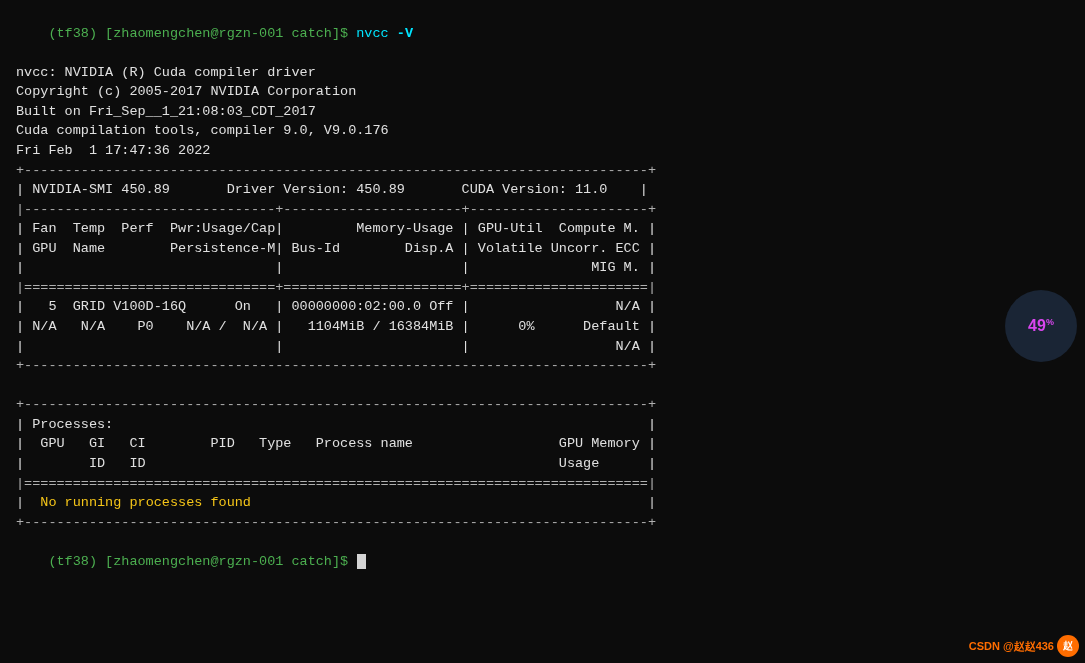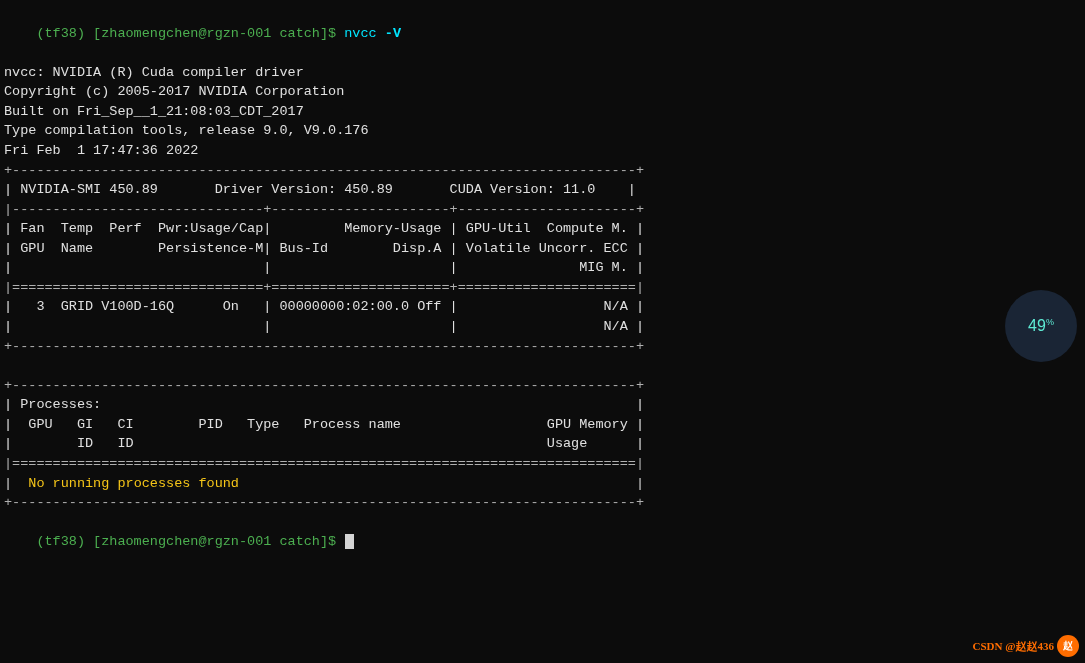--- a/index.html
+++ b/index.html
@@ -10,21 +10,21 @@
       font-family: 'Courier New', Courier, monospace;
       font-size: 13.5px;
       color: #d4d4d4;
       overflow: hidden;
       position: relative;
     }
     .terminal {
       width: 100%;
       height: 100%;
       background-color: #0c0c0c;
-      padding: 4px 4px;
+      padding: 4px 16px;
       overflow: hidden;
       position: relative;
     }
     .line {
       white-space: pre;
       line-height: 1.45;
     }
     .white { color: #e0e0e0; }
     .border-line { color: #b0b0b0; }
     .no-process { color: #f5c518; }
@@ -65,34 +65,34 @@
       height: 72px;
       display: flex;
       align-items: center;
       justify-content: center;
       flex-direction: column;
       background: #1a2535;
       border-radius: 50%;
     }
     .circle-percent {
       font-size: 16px;
-      font-weight: normal;
-      color: #5eead4;
+      font-weight: bold;
+      color: #d946ef;
       font-family: Arial, sans-serif;
     }
     .circle-percent sup {
       font-size: 9px;
     }
 
     
     .csdn-badge {
       position: absolute;
       bottom: 6px;
       right: 6px;
-      font-family: Liberation Serif, serif;
+      font-family: Liberation Sans, sans-serif;
       font-size: 11px;
       color: #ff6d00;
       display: flex;
       align-items: center;
       gap: 3px;
     }
     .csdn-text {
       color: #ff6d00;
       font-weight: bold;
     }
@@ -126,41 +126,42 @@
   <div class="line">
     <span class="prompt-green">(tf38) [zhaomengchen@rgzn-001 catch]$ </span><span class="cmd-cyan">nvcc <span style="color:#00e5ff; font-weight:bold;">-V</span></span>
   </div>
 
   <div class="line white">nvcc: NVIDIA (R) Cuda compiler driver</div>
 
   <div class="line white">Copyright (c) 2005-2017 NVIDIA Corporation</div>
 
   <div class="line white">Built on Fri_Sep__1_21:08:03_CDT_2017</div>
 
-  <div class="line white">Type compilation tools, release 9.0, V9.0.176</div>
+  <div class="line white">Cuda compilation tools, compiler 9.0, V9.0.176</div>
 
 
   <div class="line white">Fri Feb  1 17:47:36 2022</div>
 
   <div class="line border-line">+-----------------------------------------------------------------------------+</div>
 
   <div class="line white">| NVIDIA-SMI 450.89       Driver Version: 450.89       CUDA Version: 11.0    |</div>
 
   <div class="line border-line">|-------------------------------+----------------------+----------------------+</div>
 
   <div class="line white">| Fan  Temp  Perf  Pwr:Usage/Cap|         Memory-Usage | GPU-Util  Compute M. |</div>
 
   <div class="line white">| GPU  Name        Persistence-M| Bus-Id        Disp.A | Volatile Uncorr. ECC |</div>
 
   <div class="line white">|                               |                      |               MIG M. |</div>
 
   <div class="line border-line">|===============================+======================+======================|</div>
 
-  <div class="line white">|   3  GRID V100D-16Q      On   | 00000000:02:00.0 Off |                  N/A |</div>
+  <div class="line white">|   5  GRID V100D-16Q      On   | 00000000:02:00.0 Off |                  N/A |</div>
 
+  <div class="line white">| N/A   N/A    P0    N/A /  N/A |   1104MiB / 16384MiB |      0%      Default |</div>
 
   <div class="line white">|                               |                      |                  N/A |</div>
 
   <div class="line border-line">+-----------------------------------------------------------------------------+</div>
 
   <div class="line">&nbsp;</div>
 
   <div class="line border-line">+-----------------------------------------------------------------------------+</div>
   <div class="line white">| Processes:                                                                  |</div>
   <div class="line white">|  GPU   GI   CI        PID   Type   Process name                  GPU Memory |</div>

